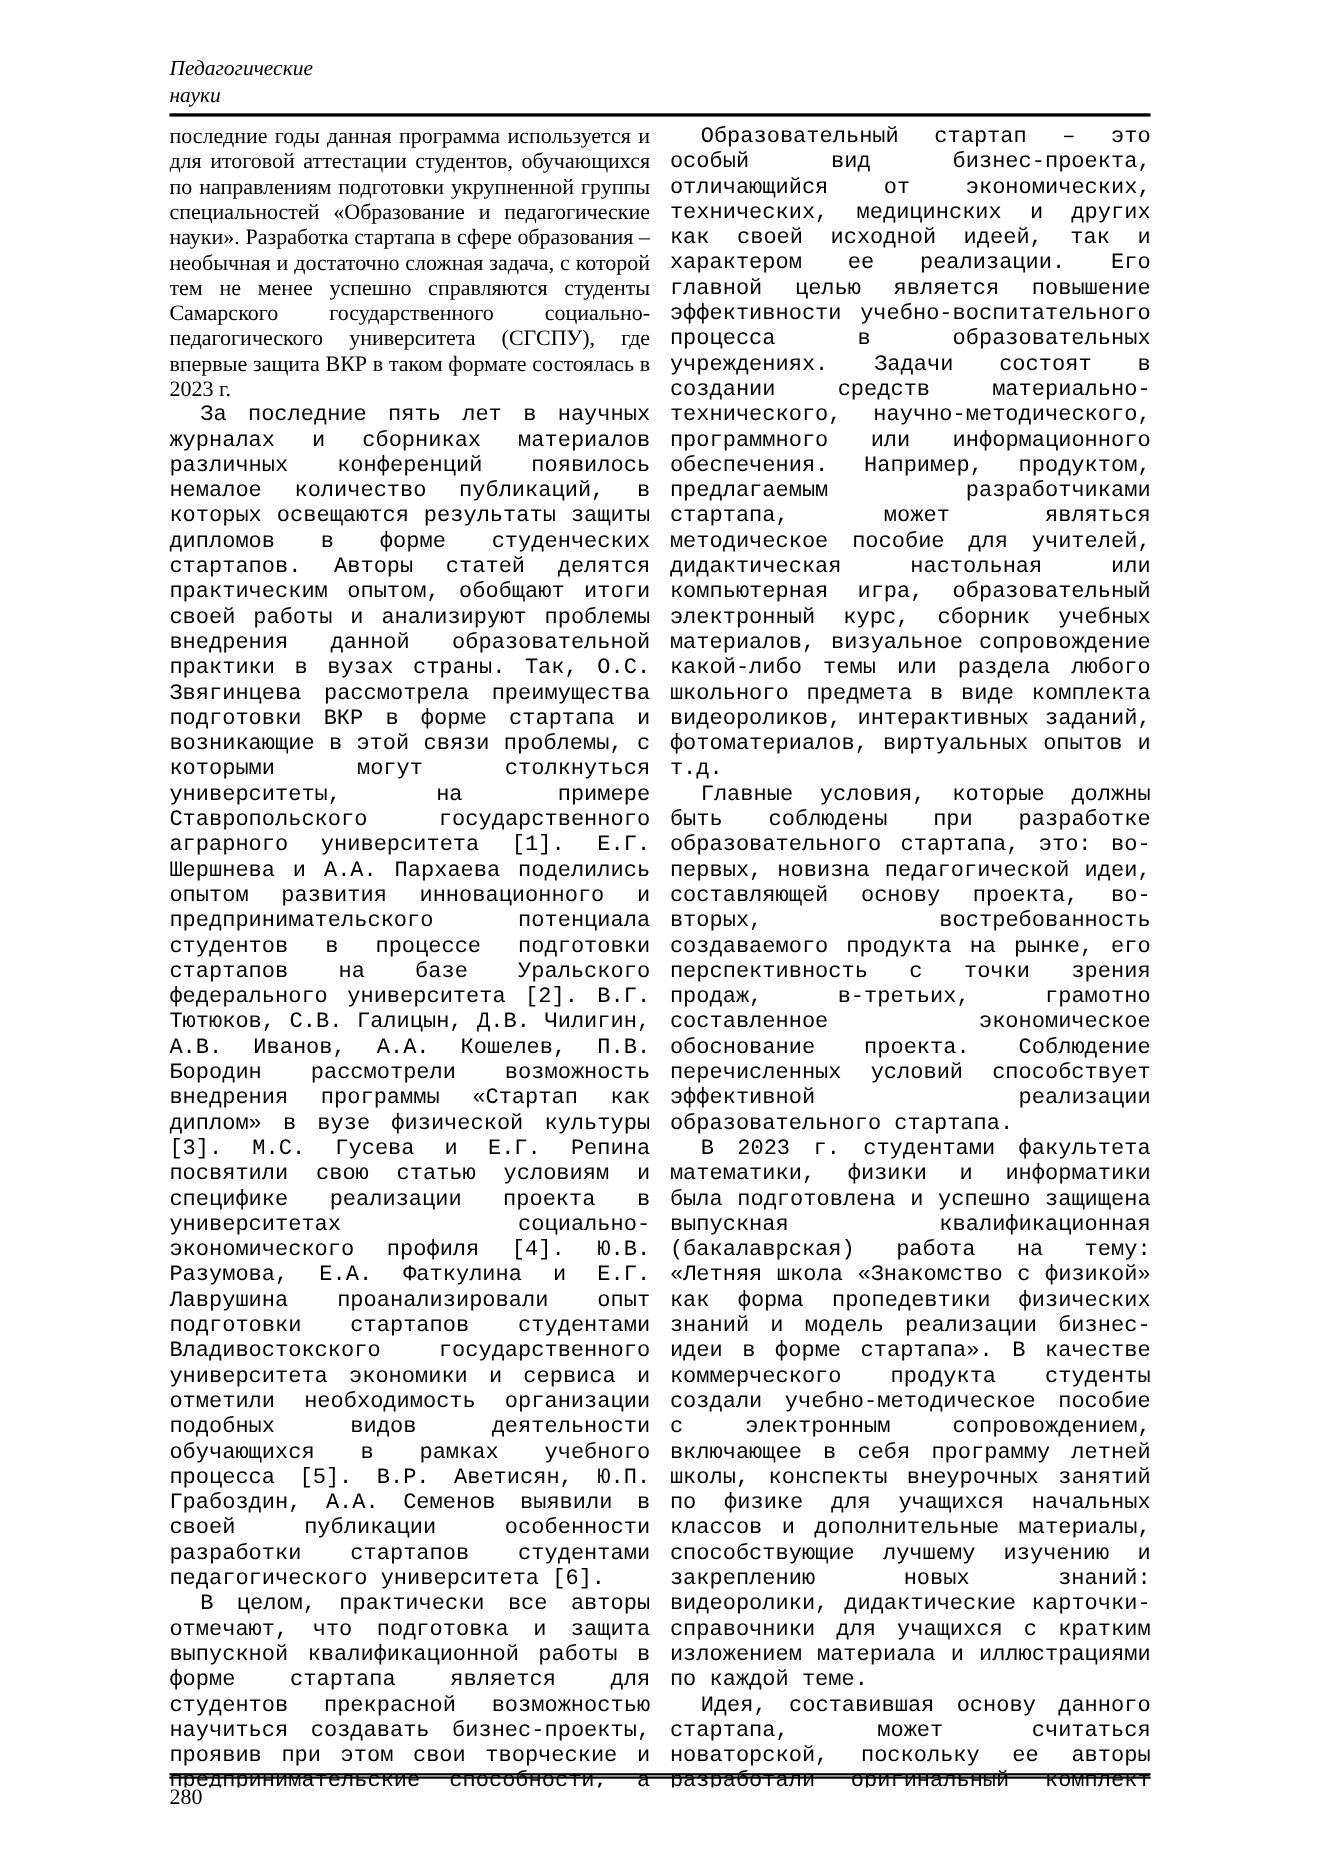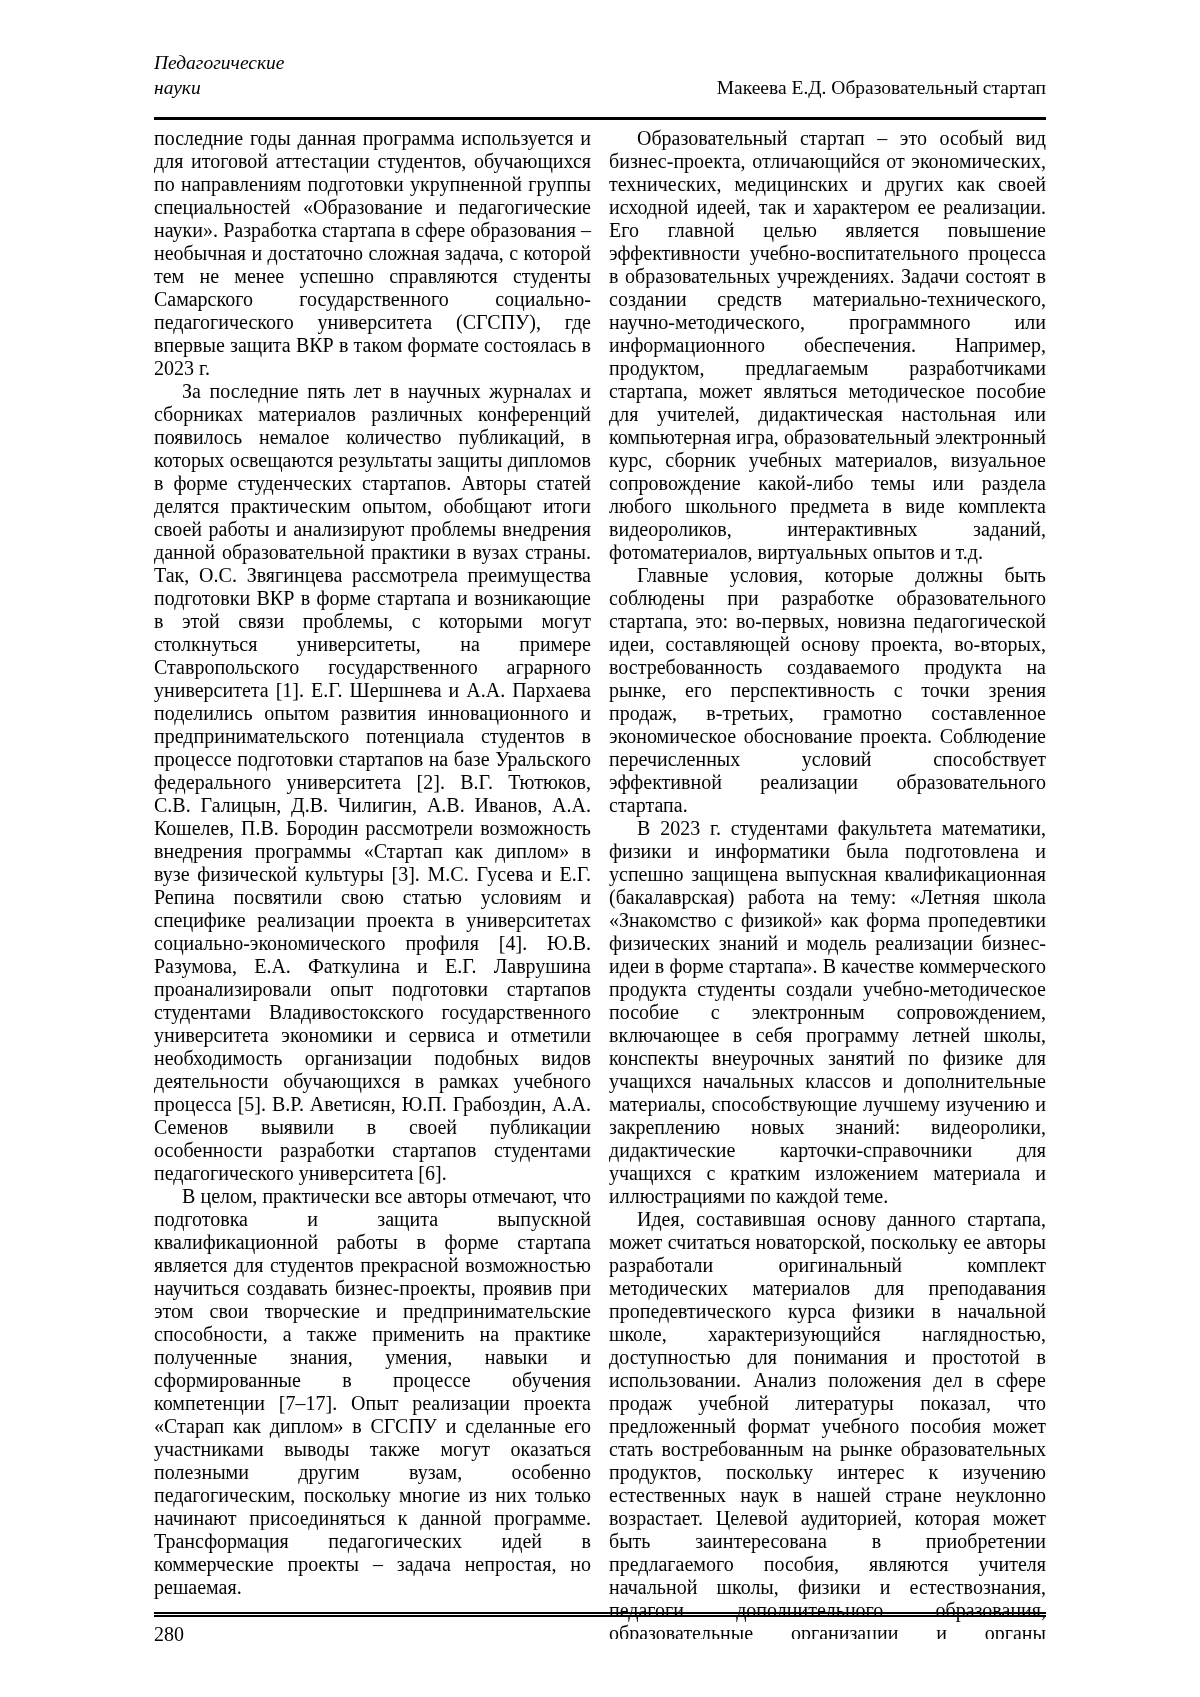--- a/index.html
+++ b/index.html
@@ -22,21 +22,21 @@
     left: 154px;
     top: 50px;
     width: 892px;
   }
   .running-head {
     display: flex;
     justify-content: flex-start;
     align-items: flex-end;
     font-size: 19.5px;
     line-height: 25px;
-    padding-bottom: 17px;
+    padding-bottom: 3px;
     border-bottom: 3px solid #000000;
   }
   .running-head .section {
     font-style: italic;
     white-space: pre-line;
     flex: 0 0 auto;
   }
   .running-head .article-ref {
     text-align: right;
     flex: 1 1 auto;
@@ -55,20 +55,21 @@
     font-size: 20px;
     line-height: 23px;
     hyphens: manual;
   }
   .col p {
     margin: 0;
     padding: 0;
   }
   .col p.p-indent {
     text-indent: 28px;
+    font-family: Liberation Mono, monospace;
   }
   .col p.p-first {
     text-indent: 0;
   }
   .footer {
     position: absolute;
     left: 154px;
     top: 1612px;
     width: 892px;
     border-top: 5px double #000000;
@@ -82,21 +83,20 @@
 </head>
 <body>
 
 <div class="page">
   <div class="content">
 
     <div class="running-head">
       <div class="section">Педагогические
 науки</div>
       <div class="article-ref">
-        <div>Макеева Е.Д. Образовательный стартап</div>
       </div>
     </div>
 
     <div class="body-text">
 
       <div class="col">
         <p class="p-first">последние годы данная программа используется и для итоговой аттестации студентов, обучающихся по направлениям подготовки укрупненной группы специальностей «Образование и педагогические науки». Разработка стартапа в сфере образования – необычная и достаточно сложная задача, с которой тем не менее успешно справляются студенты Самарского государственного социально-педагогического университета (СГСПУ), где впервые защита ВКР в таком формате состоялась в 2023 г.</p>
         <p class="p-indent">За последние пять лет в научных журналах и сборниках материалов различных конференций появилось немалое количество публикаций, в которых освещаются результаты защиты дипломов в форме студенческих стартапов. Авторы статей делятся практическим опытом, обобщают итоги своей работы и анализируют проблемы внедрения данной образовательной практики в вузах страны. Так, О.С. Звягинцева рассмотрела преимущества подготовки ВКР в форме стартапа и возникающие в этой связи проблемы, с которыми могут столкнуться университеты, на примере Ставропольского государственного аграрного университета [1]. Е.Г. Шершнева и А.А. Пархаева поделились опытом развития инновационного и предпринимательского потенциала студентов в процессе подготовки стартапов на базе Уральского федерального университета [2]. В.Г. Тютюков, С.В. Галицын, Д.В. Чилигин, А.В. Иванов, А.А. Кошелев, П.В. Бородин рассмотрели возможность внедрения программы «Стартап как диплом» в вузе физической культуры [3]. М.С. Гусева и Е.Г. Репина посвятили свою статью условиям и специфике реализации проекта в университетах социально-экономического профиля [4]. Ю.В. Разумова, Е.А. Фаткулина и Е.Г. Лаврушина проанализировали опыт подготовки стартапов студентами Владивостокского государственного университета экономики и сервиса и отметили необходимость организации подобных видов деятельности обучающихся в рамках учебного процесса [5]. В.Р. Аветисян, Ю.П. Грабоздин, А.А. Семенов выявили в своей публикации особенности разработки стартапов студентами педагогического университета [6].</p>
         <p class="p-indent">В целом, практически все авторы отмечают, что подготовка и защита выпускной квалификационной работы в форме стартапа является для студентов прекрасной возможностью научиться создавать бизнес-проекты, проявив при этом свои творческие и предпринимательские способности, а также применить на практике полученные знания, умения, навыки и сформированные в процессе обучения компетенции [7–17]. Опыт реализации проекта «Старап как диплом» в СГСПУ и сделанные его участниками выводы также могут оказаться полезными другим вузам, особенно педагогическим, поскольку многие из них только начинают присоединяться к данной программе. Трансформация педагогических идей в коммерческие проекты – задача непростая, но решаемая.</p>
 

